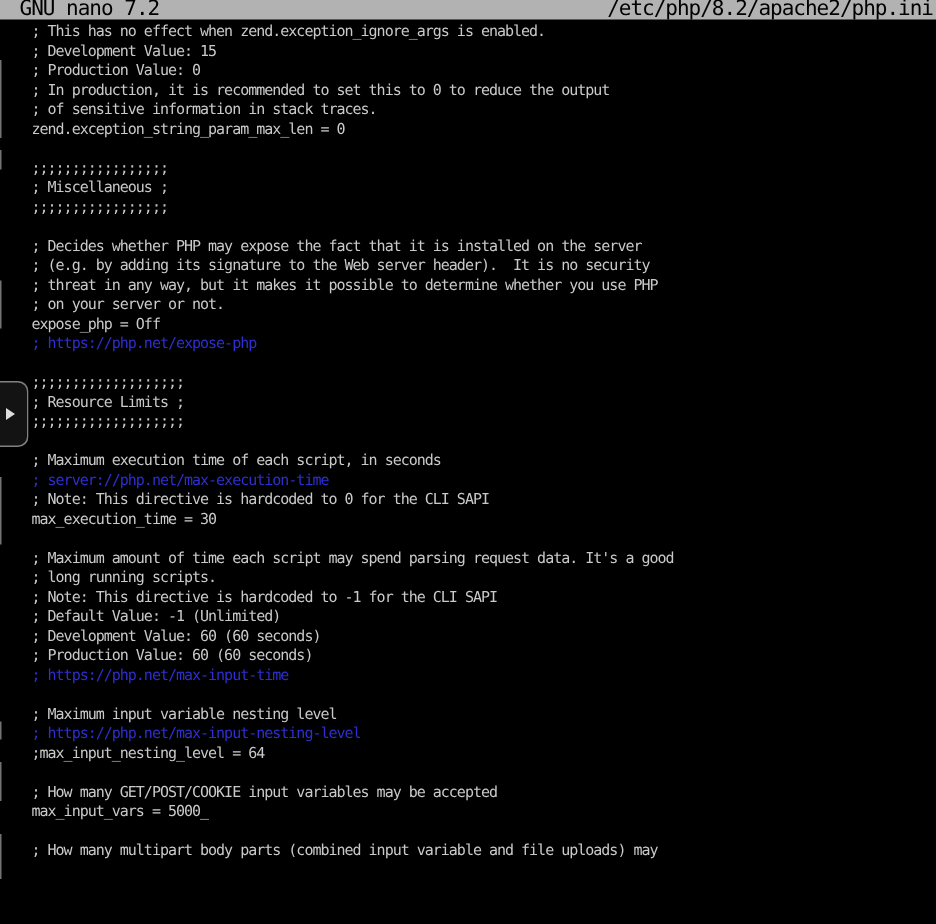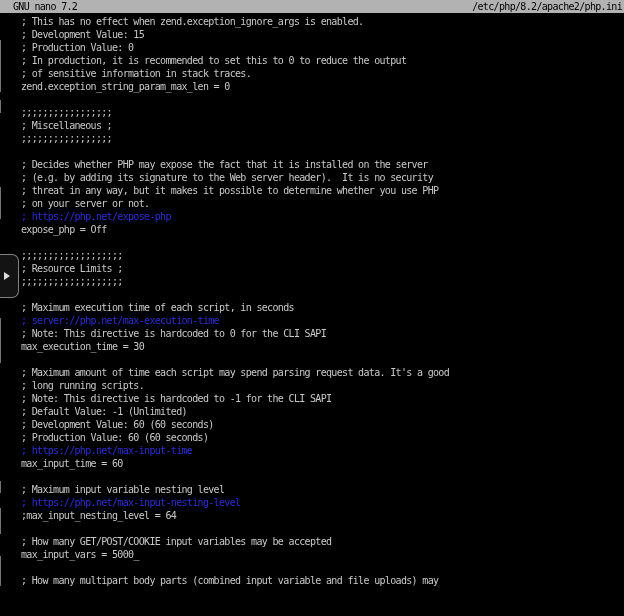--- a/index.html
+++ b/index.html
@@ -4,21 +4,21 @@
 <style>
   html,body{margin:0;padding:0;}
   body{
     width:624px;height:616px;overflow:hidden;position:relative;
     background:var(--terminal_bg,#000);
     font-family:"DejaVu Sans Mono","Liberation Mono",monospace;
   }
   .titlebar{
     position:absolute;top:0;left:0;width:624px;height:13px;
     background:var(--titlebar_bg,#b2b2b2);color:var(--titlebar_fg,#000);
-    font-size:10px;line-height:13px;letter-spacing:-0.67px;white-space:pre;
+    font-size:14px;line-height:13px;letter-spacing:-0.67px;white-space:pre;
   }
   .titlebar .tl{position:absolute;left:13px;top:0;}
   .titlebar .tr{position:absolute;right:2px;top:0;}
   .screen{
     position:absolute;top:15px;left:1px;width:622px;
     color:var(--text,#c9c9c9);
     font-size:10px;line-height:13px;letter-spacing:-0.67px;
   }
   .line{height:13px;white-space:pre;overflow:hidden;margin-left:20px;}
   .line.link{color:var(--link,#2e2ed2);}
@@ -57,40 +57,39 @@
     <div class="line">zend.exception_string_param_max_len = 0</div>
     <div class="line"></div>
     <div class="line">;;;;;;;;;;;;;;;;;</div>
     <div class="line">; Miscellaneous ;</div>
     <div class="line">;;;;;;;;;;;;;;;;;</div>
     <div class="line"></div>
     <div class="line">; Decides whether PHP may expose the fact that it is installed on the server</div>
     <div class="line">; (e.g. by adding its signature to the Web server header).  It is no security</div>
     <div class="line">; threat in any way, but it makes it possible to determine whether you use PHP</div>
     <div class="line">; on your server or not.</div>
+    <div class="line">expose_php = Off</div>
     <div class="line link">; https://php.net/expose-php</div>
-    <div class="line">expose_php = Off</div>
     <div class="line"></div>
     <div class="line">;;;;;;;;;;;;;;;;;;;</div>
     <div class="line">; Resource Limits ;</div>
     <div class="line">;;;;;;;;;;;;;;;;;;;</div>
     <div class="line"></div>
     <div class="line">; Maximum execution time of each script, in seconds</div>
     <div class="line link">; server://php.net/max-execution-time</div>
     <div class="line">; Note: This directive is hardcoded to 0 for the CLI SAPI</div>
     <div class="line">max_execution_time = 30</div>
     <div class="line"></div>
     <div class="line">; Maximum amount of time each script may spend parsing request data. It's a good</div>
     <div class="line">; long running scripts.</div>
     <div class="line">; Note: This directive is hardcoded to -1 for the CLI SAPI</div>
     <div class="line">; Default Value: -1 (Unlimited)</div>
     <div class="line">; Development Value: 60 (60 seconds)</div>
     <div class="line">; Production Value: 60 (60 seconds)</div>
     <div class="line link">; https://php.net/max-input-time</div>
-    <div class="line">max_input_time = 60</div>
     <div class="line"></div>
     <div class="line">; Maximum input variable nesting level</div>
     <div class="line link">; https://php.net/max-input-nesting-level</div>
     <div class="line">;max_input_nesting_level = 64</div>
     <div class="line"></div>
     <div class="line">; How many GET/POST/COOKIE input variables may be accepted</div>
     <div class="line">max_input_vars = 5000<span class="cursor">_</span></div>
     <div class="line"></div>
     <div class="line">; How many multipart body parts (combined input variable and file uploads) may</div>
   </div>

